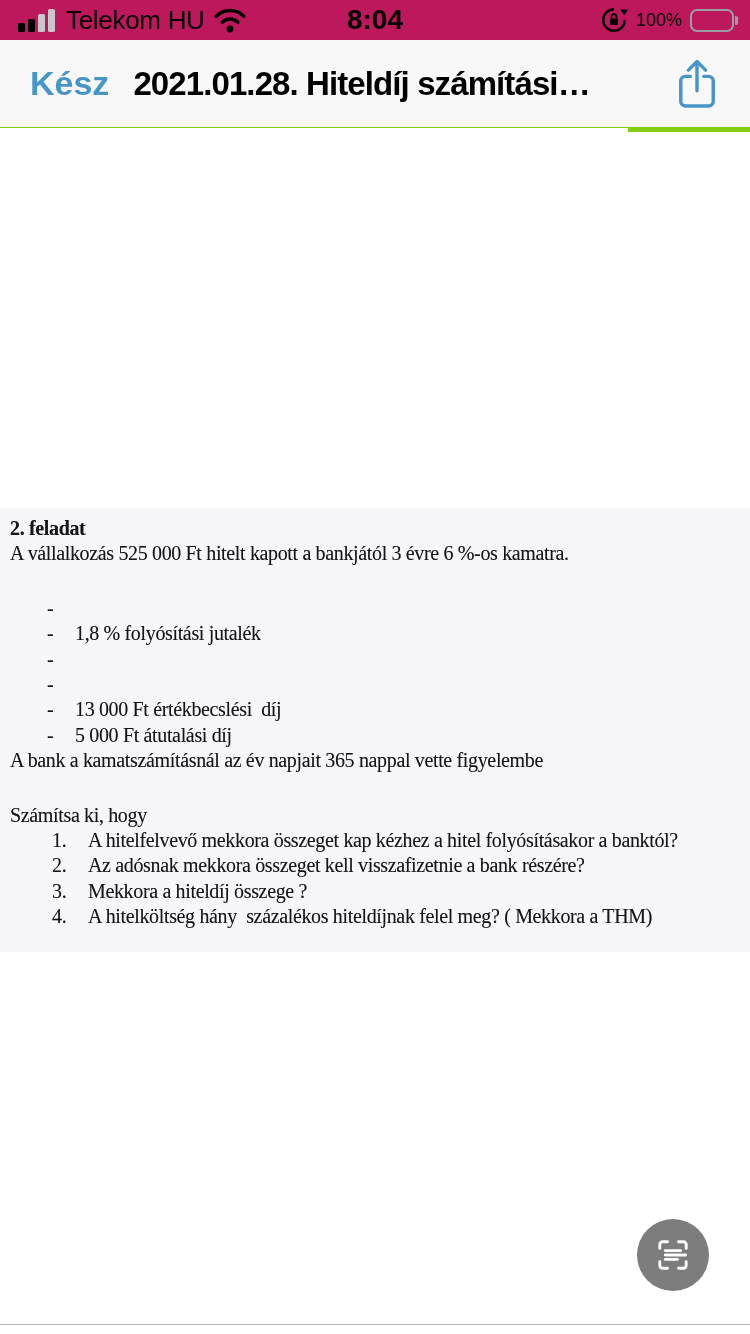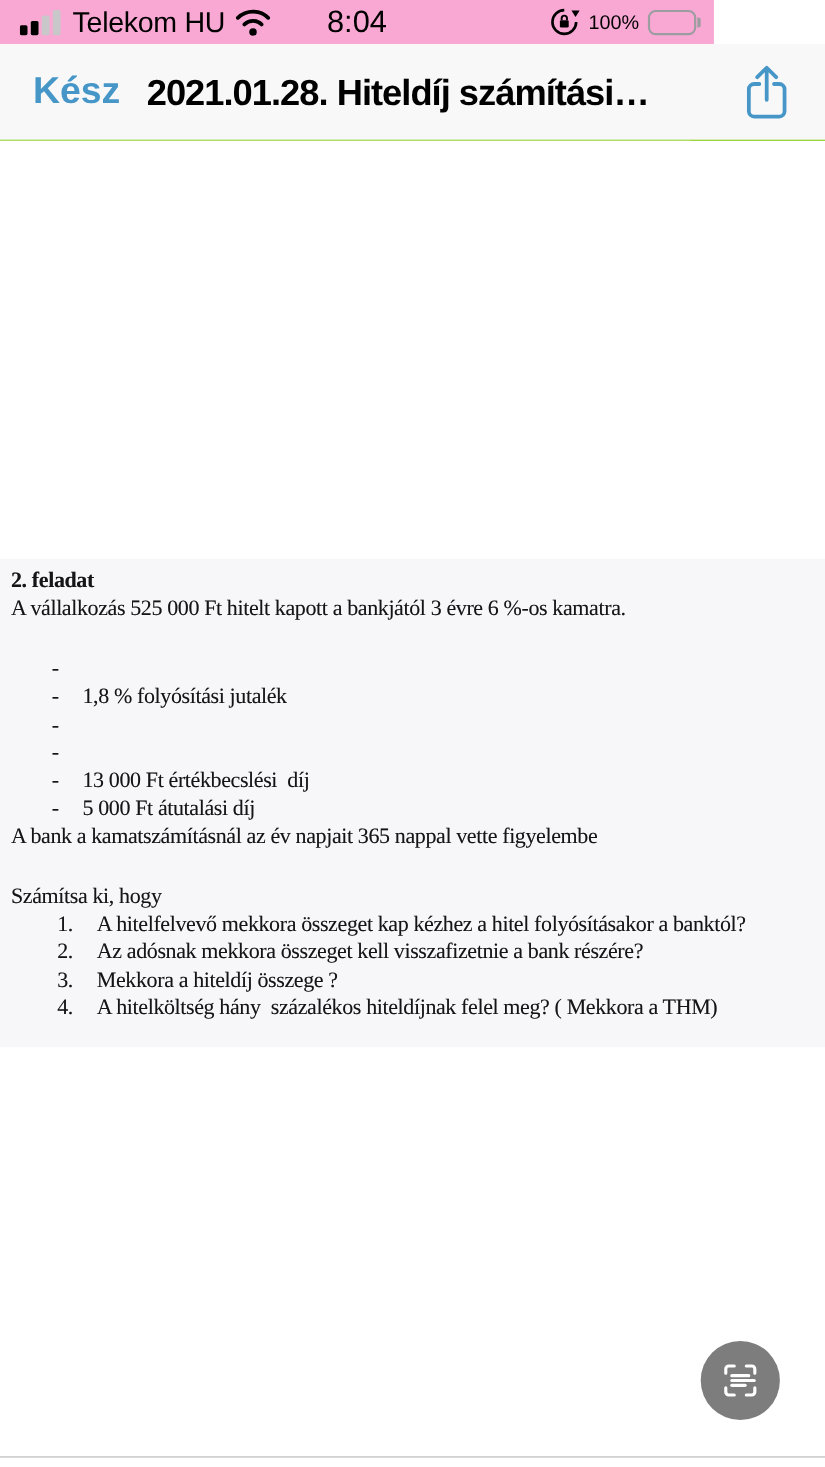--- a/index.html
+++ b/index.html
@@ -1,34 +1,34 @@
 <!DOCTYPE html>
 <html><head>
 <meta charset="utf-8">
 <style>
   html,body{margin:0;padding:0;background:#fff;}
   .phone{position:relative;width:750px;height:1334px;background:#ffffff;overflow:hidden;
          font-family:"Liberation Sans",sans-serif;}
 
   
-  .statusbar{position:absolute;top:0;left:0;width:649px;height:40px;background:#f9a8d4;}
+  .statusbar{position:absolute;top:0;left:0;width:750px;height:40px;background:#be185d;}
   .sb-left{position:absolute;left:18px;top:0;height:40px;display:flex;align-items:center;gap:8px;}
   .sb-carrier{font-size:26px;color:#000;letter-spacing:-0.3px;}
   .sb-time{position:absolute;left:0;right:0;top:0;height:40px;display:flex;align-items:center;justify-content:center;
-           font-size:28px;font-weight:400;color:#000;}
+           font-size:28px;font-weight:700;color:#000;}
   .sb-right{position:absolute;right:12px;top:0;height:40px;display:flex;align-items:center;gap:8px;}
   .sb-pct{font-size:18px;color:#000;}
   .batt{display:flex;align-items:center;}
   .batt-body{width:44px;height:23px;border:2px solid #9d9da1;border-radius:7px;padding:2px;box-sizing:border-box;}
   .batt-fill{width:100%;height:100%;background:#000;border-radius:3px;}
   .batt-nub{width:3px;height:9px;background:#9d9da1;border-radius:0 2px 2px 0;margin-left:1px;}
 
   
   .navbar{position:absolute;top:40px;left:0;width:750px;height:87px;background:#f8f8f8;
-          border-bottom:1px solid #84cc16;box-sizing:content-box;display:flex;align-items:center;}
+          border-bottom:5px solid #84cc16;box-sizing:content-box;display:flex;align-items:center;}
   .nav-done{margin-left:30px;font-size:34px;font-weight:600;color:#4696c8;white-space:nowrap;cursor:pointer;}
   .nav-title{margin-left:24px;flex:1;font-size:33px;font-weight:600;color:#000;letter-spacing:-0.9px;
              white-space:nowrap;overflow:hidden;}
   .nav-share{margin-right:30px;width:46px;height:62px;display:flex;align-items:center;justify-content:center;cursor:pointer;}
 
   
   .docview{position:absolute;top:128px;left:0;width:628px;height:1196px;background:#ffffff;}
   .scanband{position:absolute;top:380px;left:0;width:750px;height:444px;background:#f7f7f9;
             font-family:"Liberation Serif",serif;font-size:20px;line-height:25.4px;color:#151515;
             letter-spacing:-0.35px;padding-top:8px;box-sizing:border-box;

